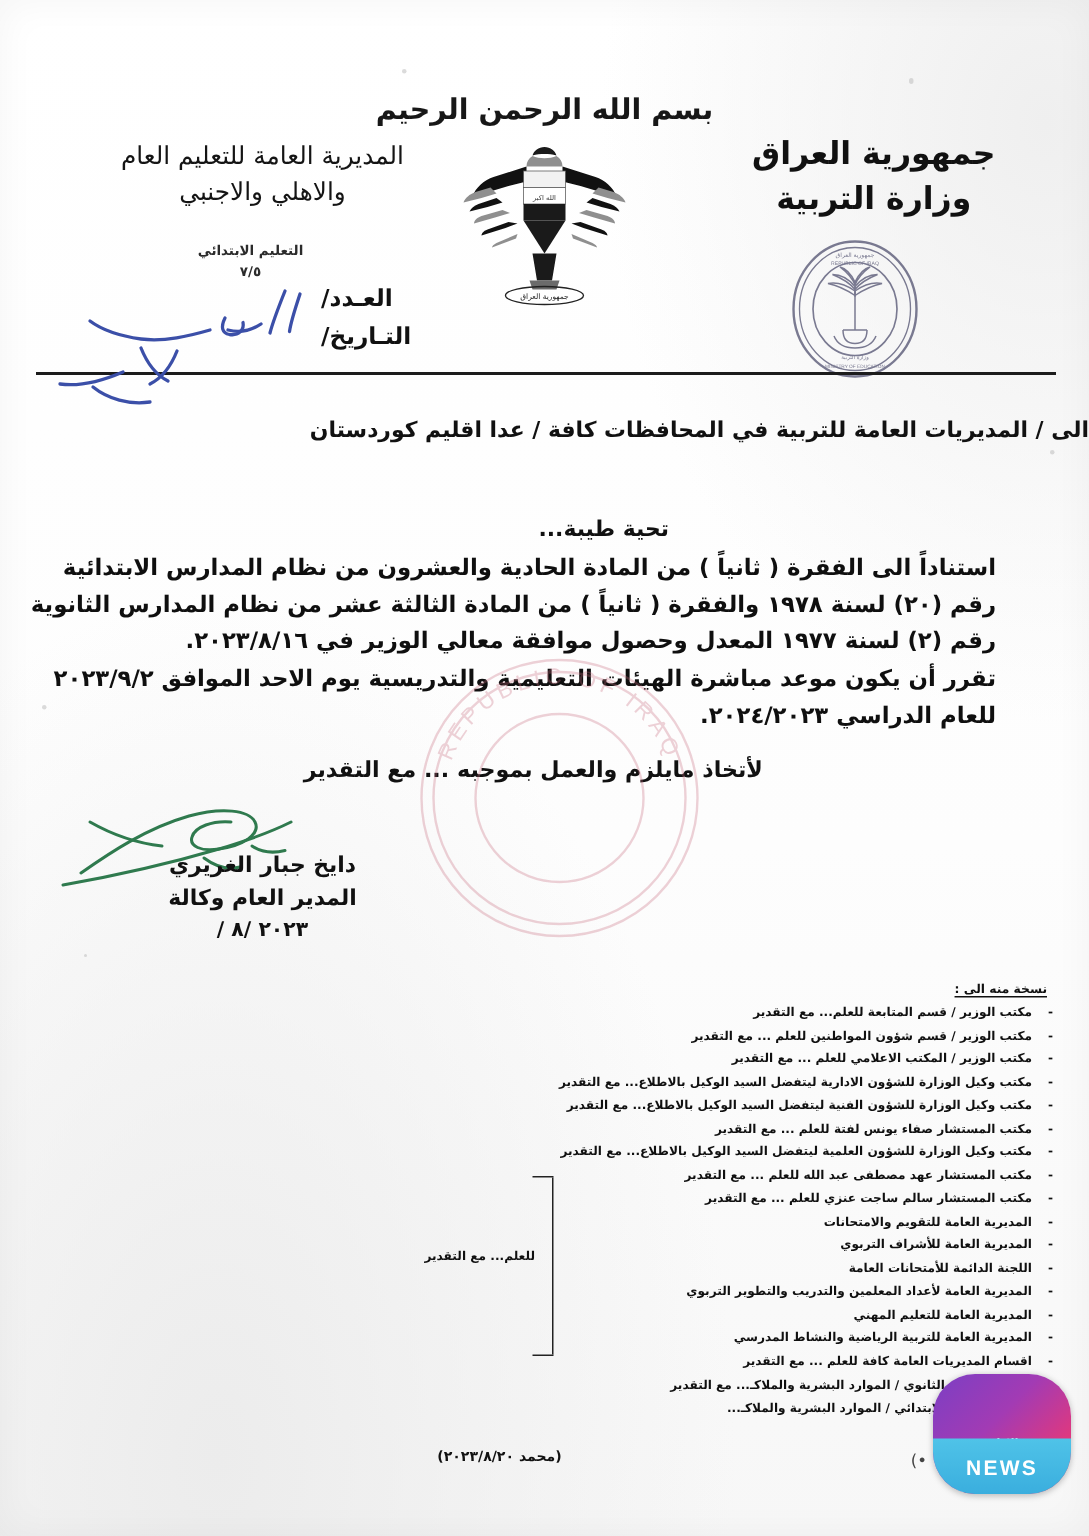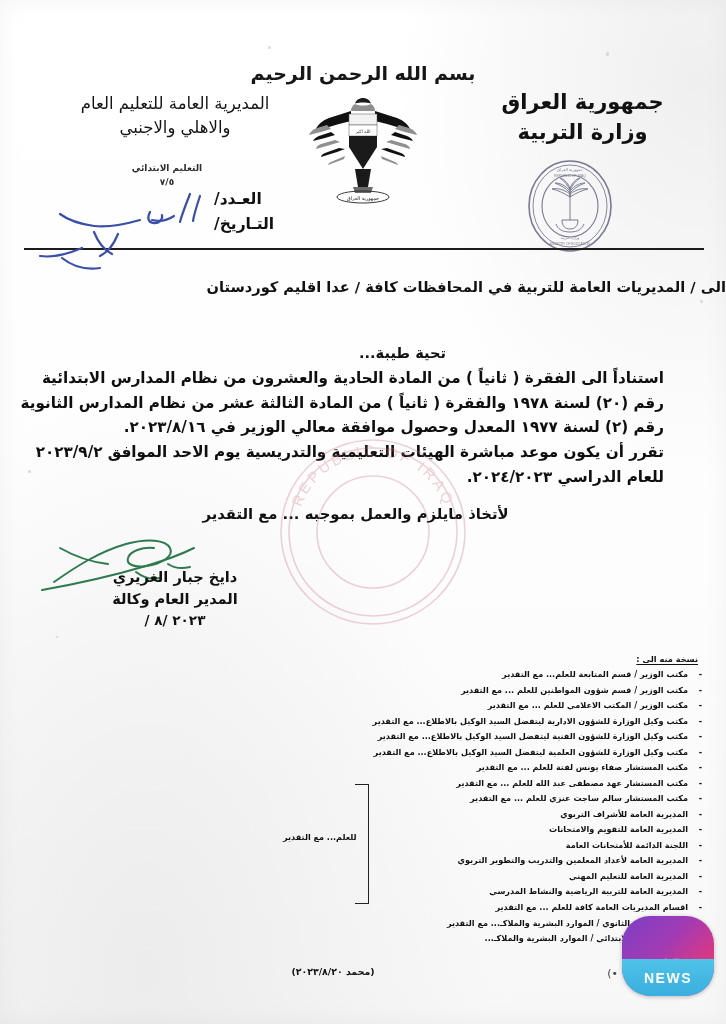--- a/index.html
+++ b/index.html
@@ -308,26 +308,26 @@
   </div>
 
   <div class="dist">
     <div class="dist-title">نسخة منه الى :</div>
     <ul>
       <li>مكتب الوزير / قسم المتابعة للعلم... مع التقدير</li>
       <li>مكتب الوزير / قسم شؤون المواطنين للعلم ... مع التقدير</li>
       <li>مكتب الوزير / المكتب الاعلامي للعلم ... مع التقدير</li>
       <li>مكتب وكيل الوزارة للشؤون الادارية ليتفضل السيد الوكيل بالاطلاع... مع التقدير</li>
       <li>مكتب وكيل الوزارة للشؤون الفنية ليتفضل السيد الوكيل بالاطلاع... مع التقدير</li>
+      <li>مكتب المستشار صفاء يونس لفتة للعلم ... مع التقدير</li>
       <li>مكتب وكيل الوزارة للشؤون العلمية ليتفضل السيد الوكيل بالاطلاع... مع التقدير</li>
-      <li>مكتب المستشار صفاء يونس لفتة للعلم ... مع التقدير</li>
       <li>مكتب المستشار عهد مصطفى عبد الله للعلم ... مع التقدير</li>
       <li>مكتب المستشار سالم ساجت عنزي للعلم ... مع التقدير</li>
+      <li>المديرية العامة للتقويم والامتحانات</li>
       <li>المديرية العامة للأشراف التربوي</li>
-      <li>المديرية العامة للتقويم والامتحانات</li>
       <li>اللجنة الدائمة للأمتحانات العامة</li>
       <li>المديرية العامة لأعداد المعلمين والتدريب والتطوير التربوي</li>
       <li>المديرية العامة للتعليم المهني</li>
       <li>المديرية العامة للتربية الرياضية والنشاط المدرسي</li>
       <li>اقسام المديريات العامة كافة للعلم ... مع التقدير</li>
       <li>مديرية التعليم الثانوي / الموارد البشرية والملاكـ... مع التقدير</li>
       <li>مديرية التعليم الابتدائي / الموارد البشرية والملاكـ...</li>
       <li>الانترنت</li>
     </ul>
   </div>

